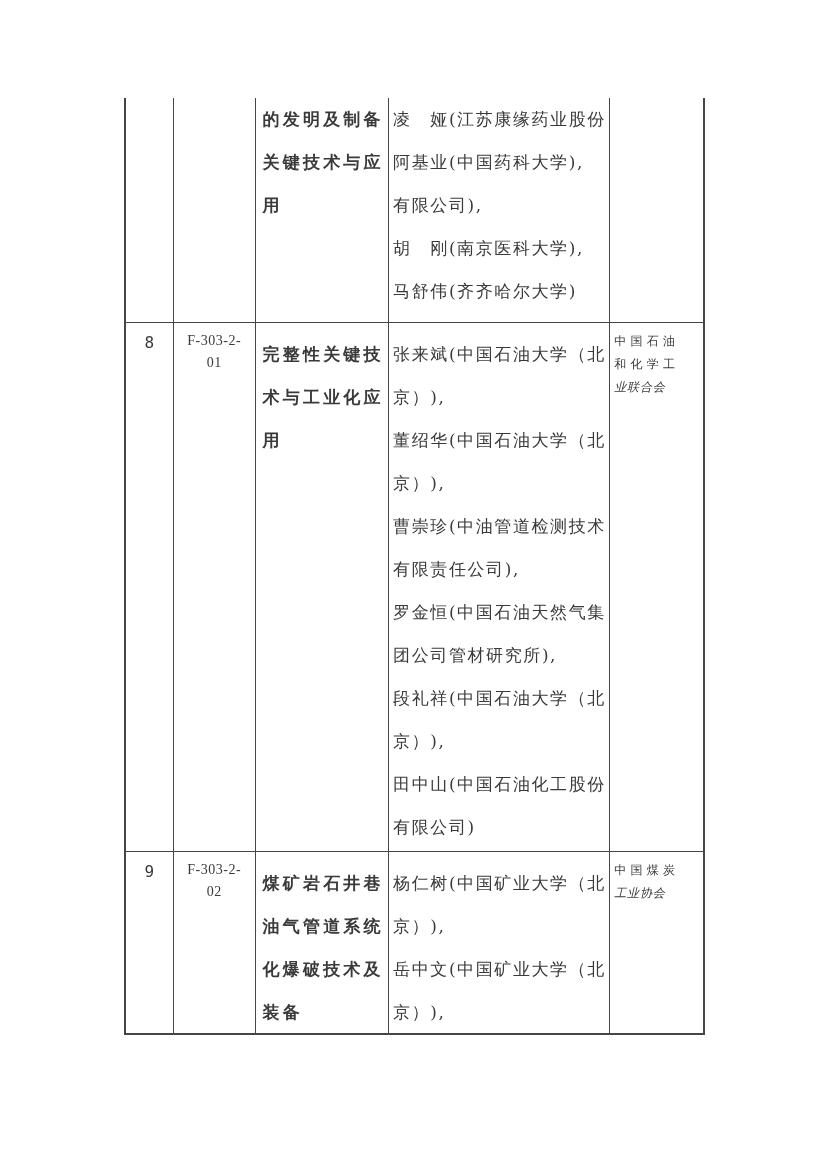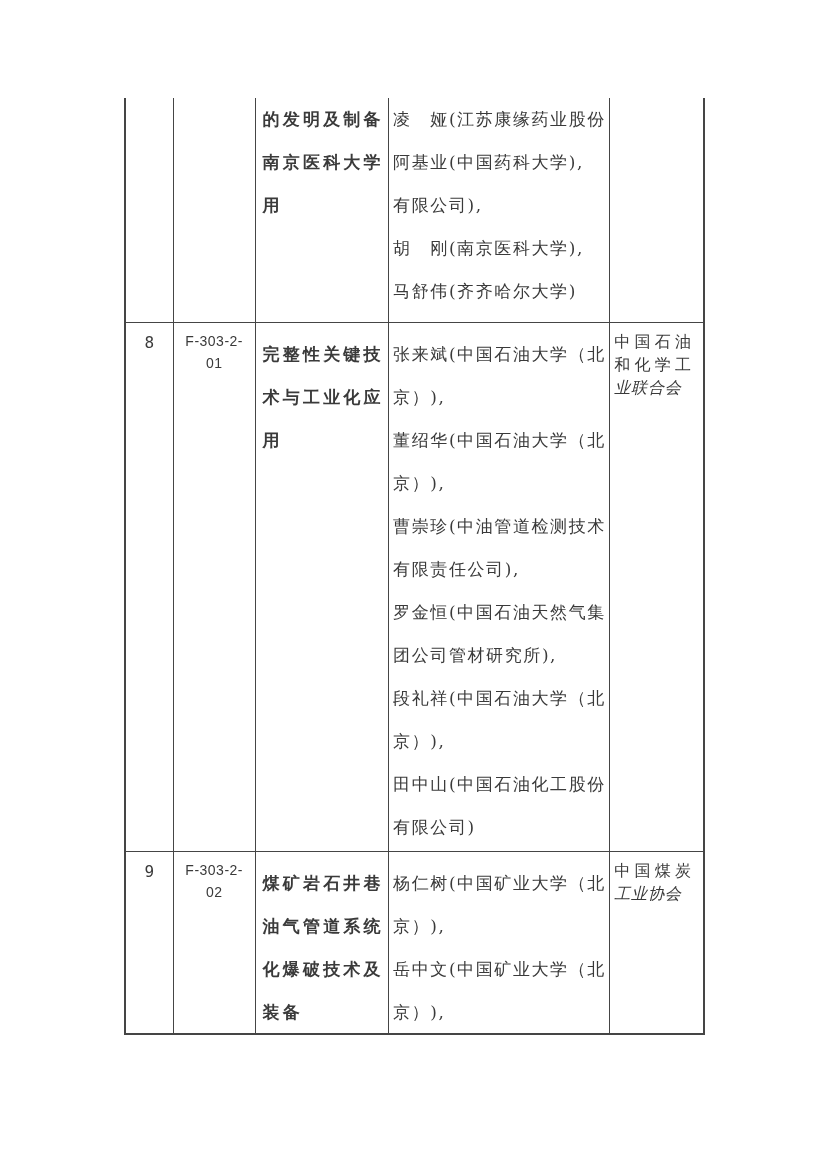--- a/index.html
+++ b/index.html
@@ -39,59 +39,59 @@
     font-size:16px;line-height:23px;
     font-family:"DejaVu Sans Mono","Liberation Mono",monospace;
   }
   .c-code{
     width:82px;
     border-right:1px solid #454545;
     text-align:center;
     padding-top:7px;
     font-size:14px;line-height:22px;
     letter-spacing:0.5px;
-    font-family:Liberation Sans, sans-serif;
+    font-family:Liberation Serif, serif;
   }
   .c-title{
     width:134px;
     border-right:1px solid #454545;
     padding:10px 4px 0 7px;
     font-size:17px;line-height:43px;
     font-weight:bold;
     letter-spacing:3.2px;
   }
   .c-names{
     width:222px;
     border-right:1px solid #454545;
     padding:10px 10px 0 4px;
     font-size:17px;line-height:43px;
     letter-spacing:1.6px;
   }
   .c-org{
     width:93px;
     padding:7px 2px 0 4px;
-    font-size:16px;line-height:23px;
+    font-size:12px;line-height:23px;
     letter-spacing:4.2px;
   }
   .c-org .line:last-child{letter-spacing:0.8px;font-style:italic;}
   .trow.cut .c-title,.trow.cut .c-names{padding-top:0;}
   .line{white-space:nowrap;}
 </style>
 </head>
 <body>
 
 <div class="page">
   <div class="doc-table">
 
     <div class="trow cut" style="height:225px;">
       <div class="cell c-no"></div>
       <div class="cell c-code"></div>
       <div class="cell c-title">
         <div class="line">的发明及制备</div>
-        <div class="line">南京医科大学</div>
+        <div class="line">关键技术与应</div>
         <div class="line">用</div>
       </div>
       <div class="cell c-names">
         <div class="line">凌　娅(江苏康缘药业股份</div>
         <div class="line">阿基业(中国药科大学),</div>
         <div class="line">有限公司),</div>
         <div class="line">胡　刚(南京医科大学),</div>
         <div class="line">马舒伟(齐齐哈尔大学)</div>
       </div>
       <div class="cell c-org"></div>

